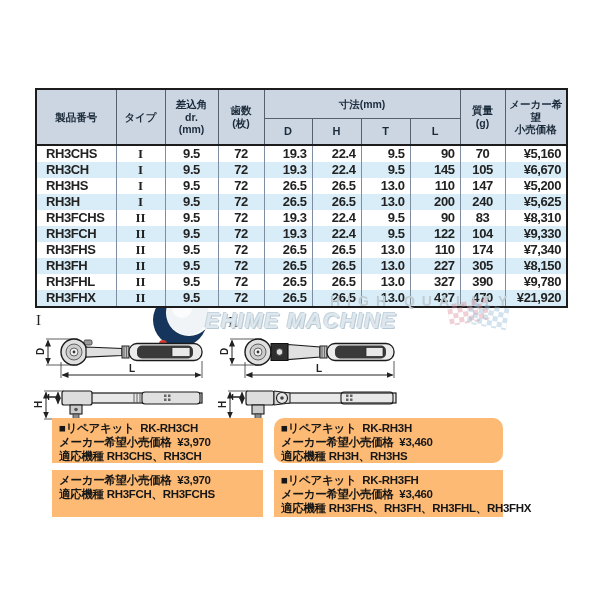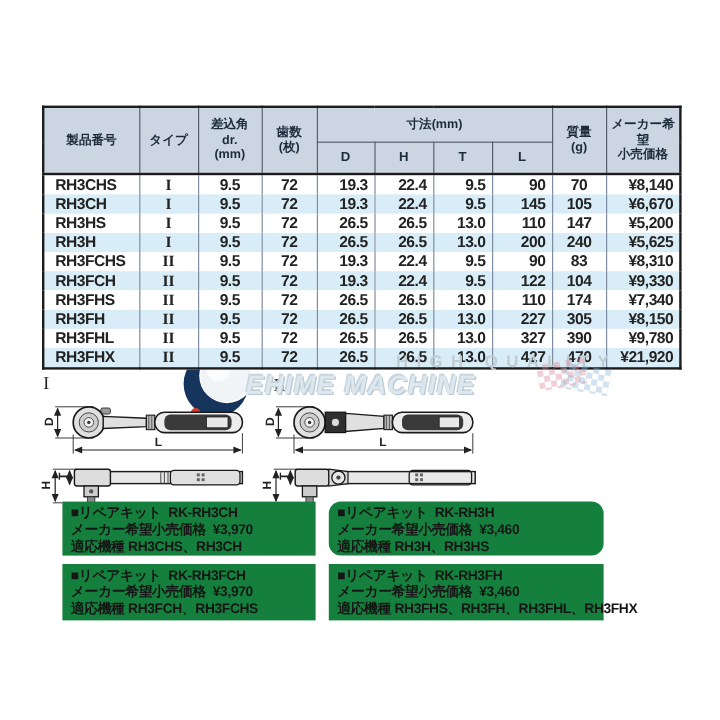--- a/index.html
+++ b/index.html
@@ -42,21 +42,21 @@
   .wm-flag.f2{background:repeating-conic-gradient(#8fb7d4 0% 25%,rgba(255,255,255,0) 25% 50%) 0 0/10px 10px;}
 
   
   .diag-label{position:absolute;z-index:2;font-family:"Liberation Serif","DejaVu Serif",serif;
               font-size:15px;color:#222;}
   .diag{position:absolute;z-index:2;}
   .diag svg{display:block;}
   .dimtext{font-family:"Liberation Sans",sans-serif;font-size:10px;fill:#222;font-weight:600;}
 
   
-  .kit{position:absolute;background:#15803d;z-index:2;padding:3px 7px;box-sizing:border-box;}
+  .kit{position:absolute;background:#fdba74;z-index:2;padding:3px 7px;box-sizing:border-box;}
   .kit div{font-size:11.5px;font-weight:700;color:#161616;line-height:1.22;
            white-space:pre;letter-spacing:-0.3px;}
 </style>
 </head>
 <body>
 
 <div class="page">
 
   <div class="wm-logo">
     <svg width="95" height="62" viewBox="0 0 95 62">
@@ -108,21 +108,21 @@
           <tr>
             <td>RH3CHS</td>
             <td>I</td>
             <td>9.5</td>
             <td>72</td>
             <td>19.3</td>
             <td>22.4</td>
             <td>9.5</td>
             <td>90</td>
             <td>70</td>
-            <td>¥8,140</td>
+            <td>¥5,160</td>
           </tr>
           <tr>
             <td>RH3CH</td>
             <td>I</td>
             <td>9.5</td>
             <td>72</td>
             <td>19.3</td>
             <td>22.4</td>
             <td>9.5</td>
             <td>145</td>
@@ -350,21 +350,20 @@
     <div>■リペアキット  RK-RH3CH</div>
     <div>メーカー希望小売価格  ¥3,970</div>
     <div>適応機種 RH3CHS、RH3CH</div>
   </div>
   <div class="kit" style="left:274px;top:418px;width:229px;height:45px;border-radius:10px;">
     <div>■リペアキット  RK-RH3H</div>
     <div>メーカー希望小売価格  ¥3,460</div>
     <div>適応機種 RH3H、RH3HS</div>
   </div>
   <div class="kit" style="left:52px;top:470px;width:211px;height:47px;">
-    <div>■リペアキット  RK-RH3FCH</div>
     <div>メーカー希望小売価格  ¥3,970</div>
     <div>適応機種 RH3FCH、RH3FCHS</div>
   </div>
   <div class="kit" style="left:274px;top:470px;width:229px;height:47px;">
     <div>■リペアキット  RK-RH3FH</div>
     <div>メーカー希望小売価格  ¥3,460</div>
     <div>適応機種 RH3FHS、RH3FH、RH3FHL、RH3FHX</div>
   </div>
 
 </div>

